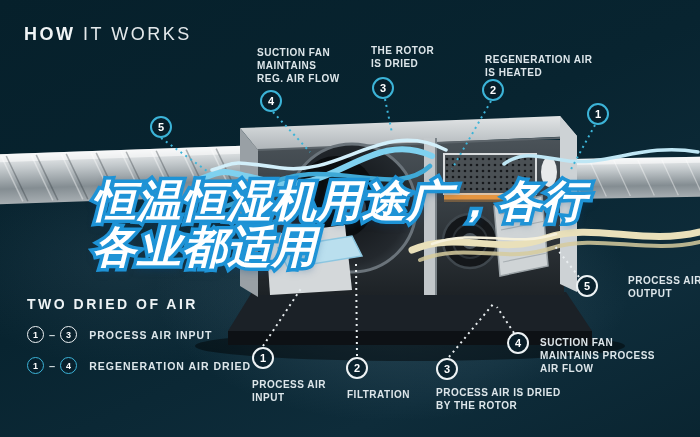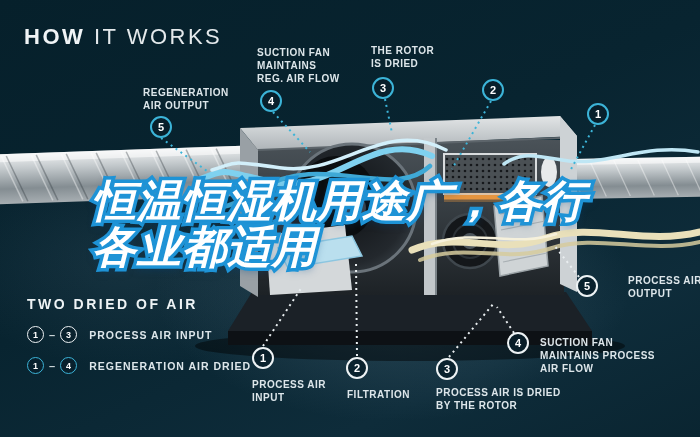--- a/index.html
+++ b/index.html
@@ -12,21 +12,21 @@
       linear-gradient(155deg,#06202b 0%,#082430 45%,#0e2c3a 78%,#0a2531 100%);
   }
   svg.scene{position:absolute;left:0;top:0;}
   
   .headline{position:absolute;left:92px;top:178px;z-index:6;line-height:46px;
     font-size:44px;font-weight:bold;letter-spacing:1px;white-space:nowrap;font-style:italic;}
   .hl-layer{position:absolute;left:0;top:0;}
   .hl-stroke{color:#1e93d6;-webkit-text-stroke:7px #1e93d6;text-shadow:0 3px 8px rgba(0,70,130,.55);}
   .hl-fill{position:relative;color:#ffffff;}
   
-  .title{position:absolute;left:24px;top:24px;z-index:8;color:#f0f4f6;font-size:22px;letter-spacing:2.5px;}
+  .title{position:absolute;left:24px;top:24px;z-index:8;color:#f0f4f6;font-size:18px;letter-spacing:2.5px;}
   .title .b{font-weight:700;}
   .title .l{font-weight:300;opacity:.95;}
   
   .callout-label{position:absolute;z-index:8;color:#dde6ea;font-size:10px;font-weight:bold;
     letter-spacing:.5px;line-height:1.32;text-transform:uppercase;}
   .badge{position:absolute;z-index:8;width:22px;height:22px;border-radius:50%;
     box-sizing:border-box;display:flex;align-items:center;justify-content:center;
     font-size:11px;font-weight:bold;color:#fff;background:rgba(8,30,42,.85);}
   .badge.teal{border:2px solid #3cb4d8;}
   .badge.white{border:2px solid #eef3f5;}
@@ -210,29 +210,29 @@
       <div>恒温恒湿机用途广，各行</div>
       <div>各业都适用</div>
     </div>
   </div>
 
   <div class="title">
     <span class="b">HOW</span>
     <span class="l">IT WORKS</span>
   </div>
 
-  <div class="callout-label L-r5">REGENERATION AIR OUTPUT</div>
   <div class="badge teal B-r5">5</div>
 
   <div class="callout-label L-r4">SUCTION FAN MAINTAINS REG. AIR FLOW</div>
   <div class="badge teal B-r4">4</div>
 
   <div class="callout-label L-r3">THE ROTOR IS DRIED</div>
   <div class="badge teal B-r3">3</div>
 
+  <div class="callout-label L-r2">REGENERATION AIR IS HEATED</div>
   <div class="badge teal B-r2">2</div>
 
   <div class="badge teal B-r1">1</div>
 
   <div class="callout-label L-p1">PROCESS AIR INPUT</div>
   <div class="badge white B-p1">1</div>
 
   <div class="callout-label L-p2">FILTRATION</div>
   <div class="badge white B-p2">2</div>
 

